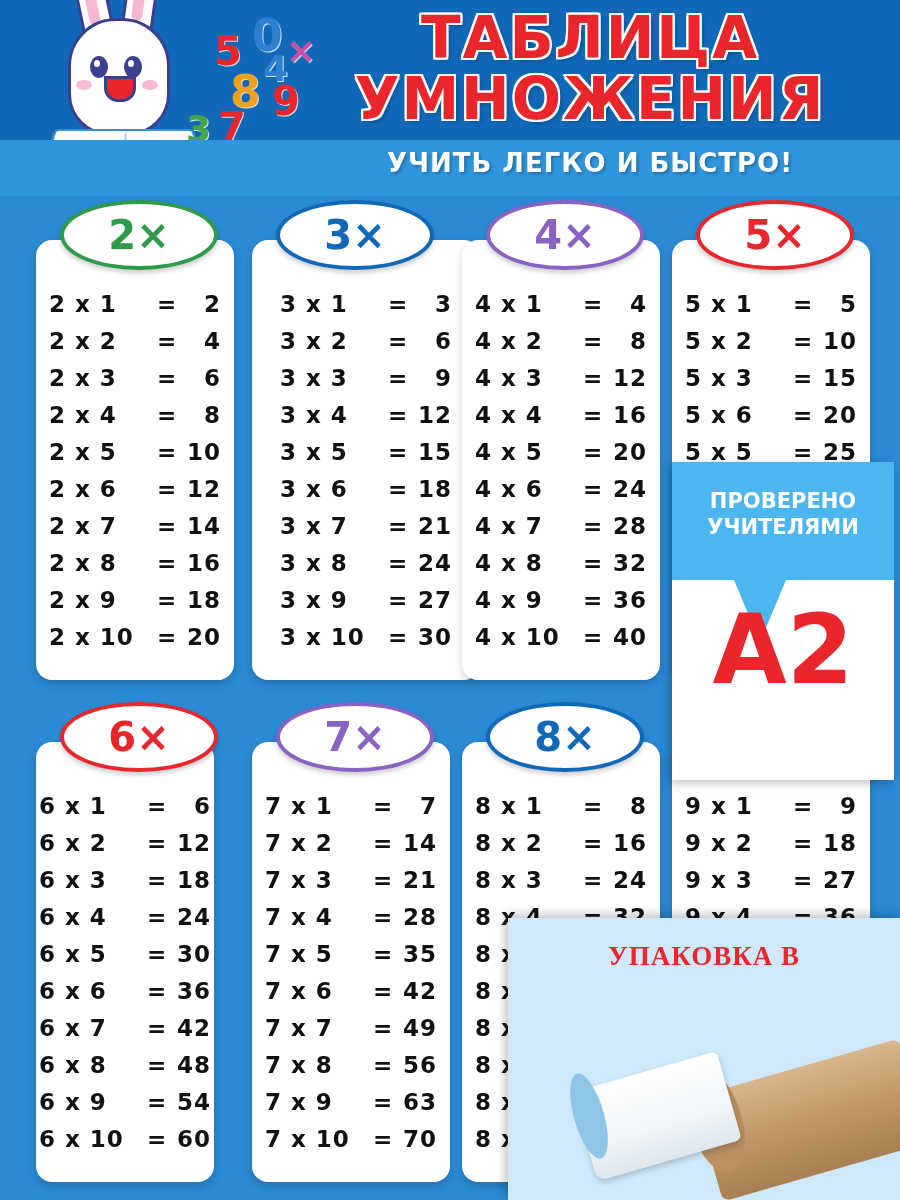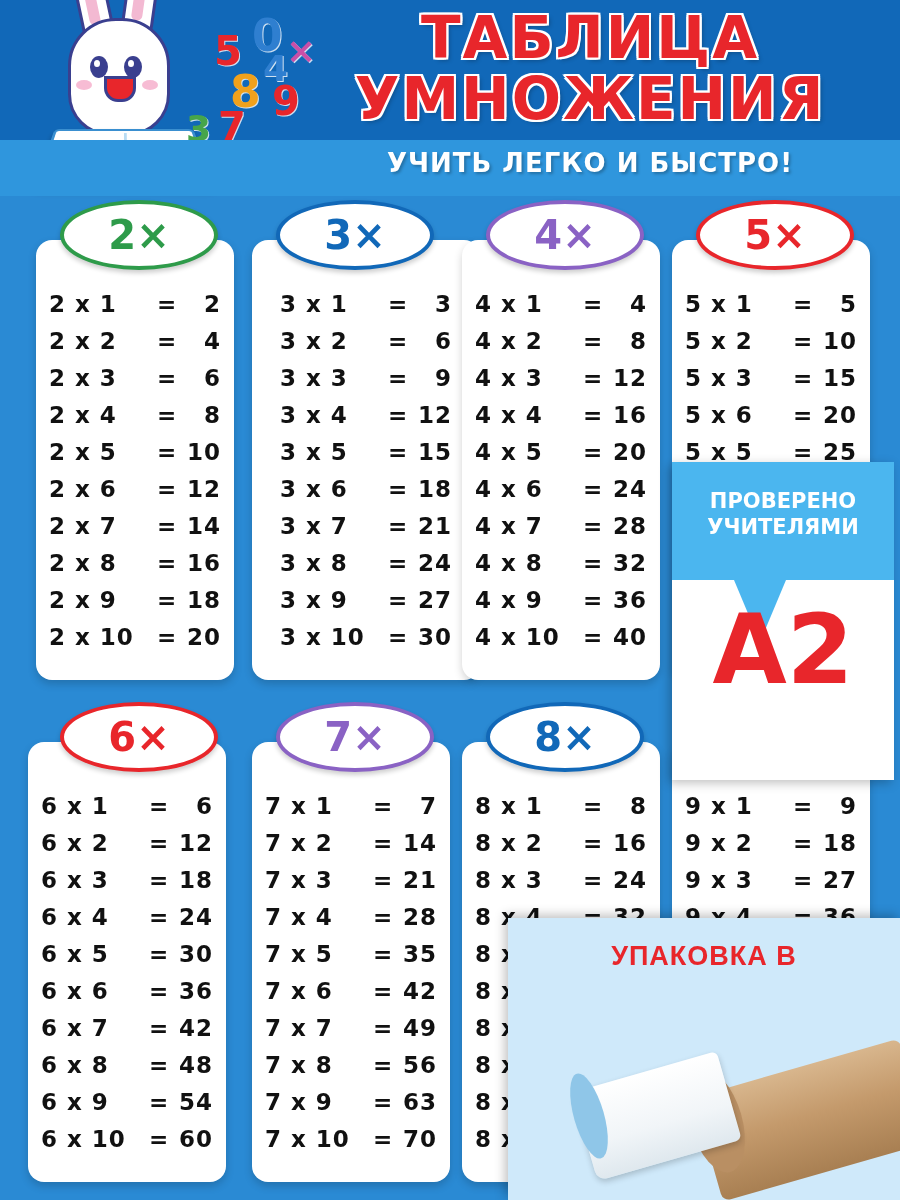--- a/index.html
+++ b/index.html
@@ -285,21 +285,21 @@
     height: 282px;
     background: #cfe9fa;
     box-shadow: -3px -3px 10px rgba(0,0,0,0.25);
     overflow: hidden;
   }
   .tube-text {
     position: absolute;
     left: 0; top: 22px;
     width: 392px;
     text-align: center;
-    font-family: Liberation Sans, sans-serif;
+    font-family: Liberation Serif, serif;
     font-weight: bold;
     font-size: 27px;
     color: #e8262b;
     line-height: 1.25;
     letter-spacing: 1px;
   }
   .tube-body {
     position: absolute;
     left: 196px; top: 148px;
     width: 214px; height: 108px;
@@ -607,21 +607,21 @@
           <span class="lhs">5 x 10</span>
           <span class="eq">=</span>
           <span class="res">50</span>
         </div>
     </div>
   </div>
   <div class="badge" style="left:696px; top:200px; border-color:#e8262b;">
     <span class="badge-text" style="color:#e8262b;">5×</span>
   </div>
 
-  <div class="card" style="left:28px; top:742px; width:198px; height:440px;">
+  <div class="card" style="left:36px; top:742px; width:178px; height:440px;">
     <div class="rows" style="top:46px;">
       <div class="row">
           <span class="lhs">6 x 1</span>
           <span class="eq">=</span>
           <span class="res">6</span>
         </div>
       <div class="row">
           <span class="lhs">6 x 2</span>
           <span class="eq">=</span>
           <span class="res">12</span>

